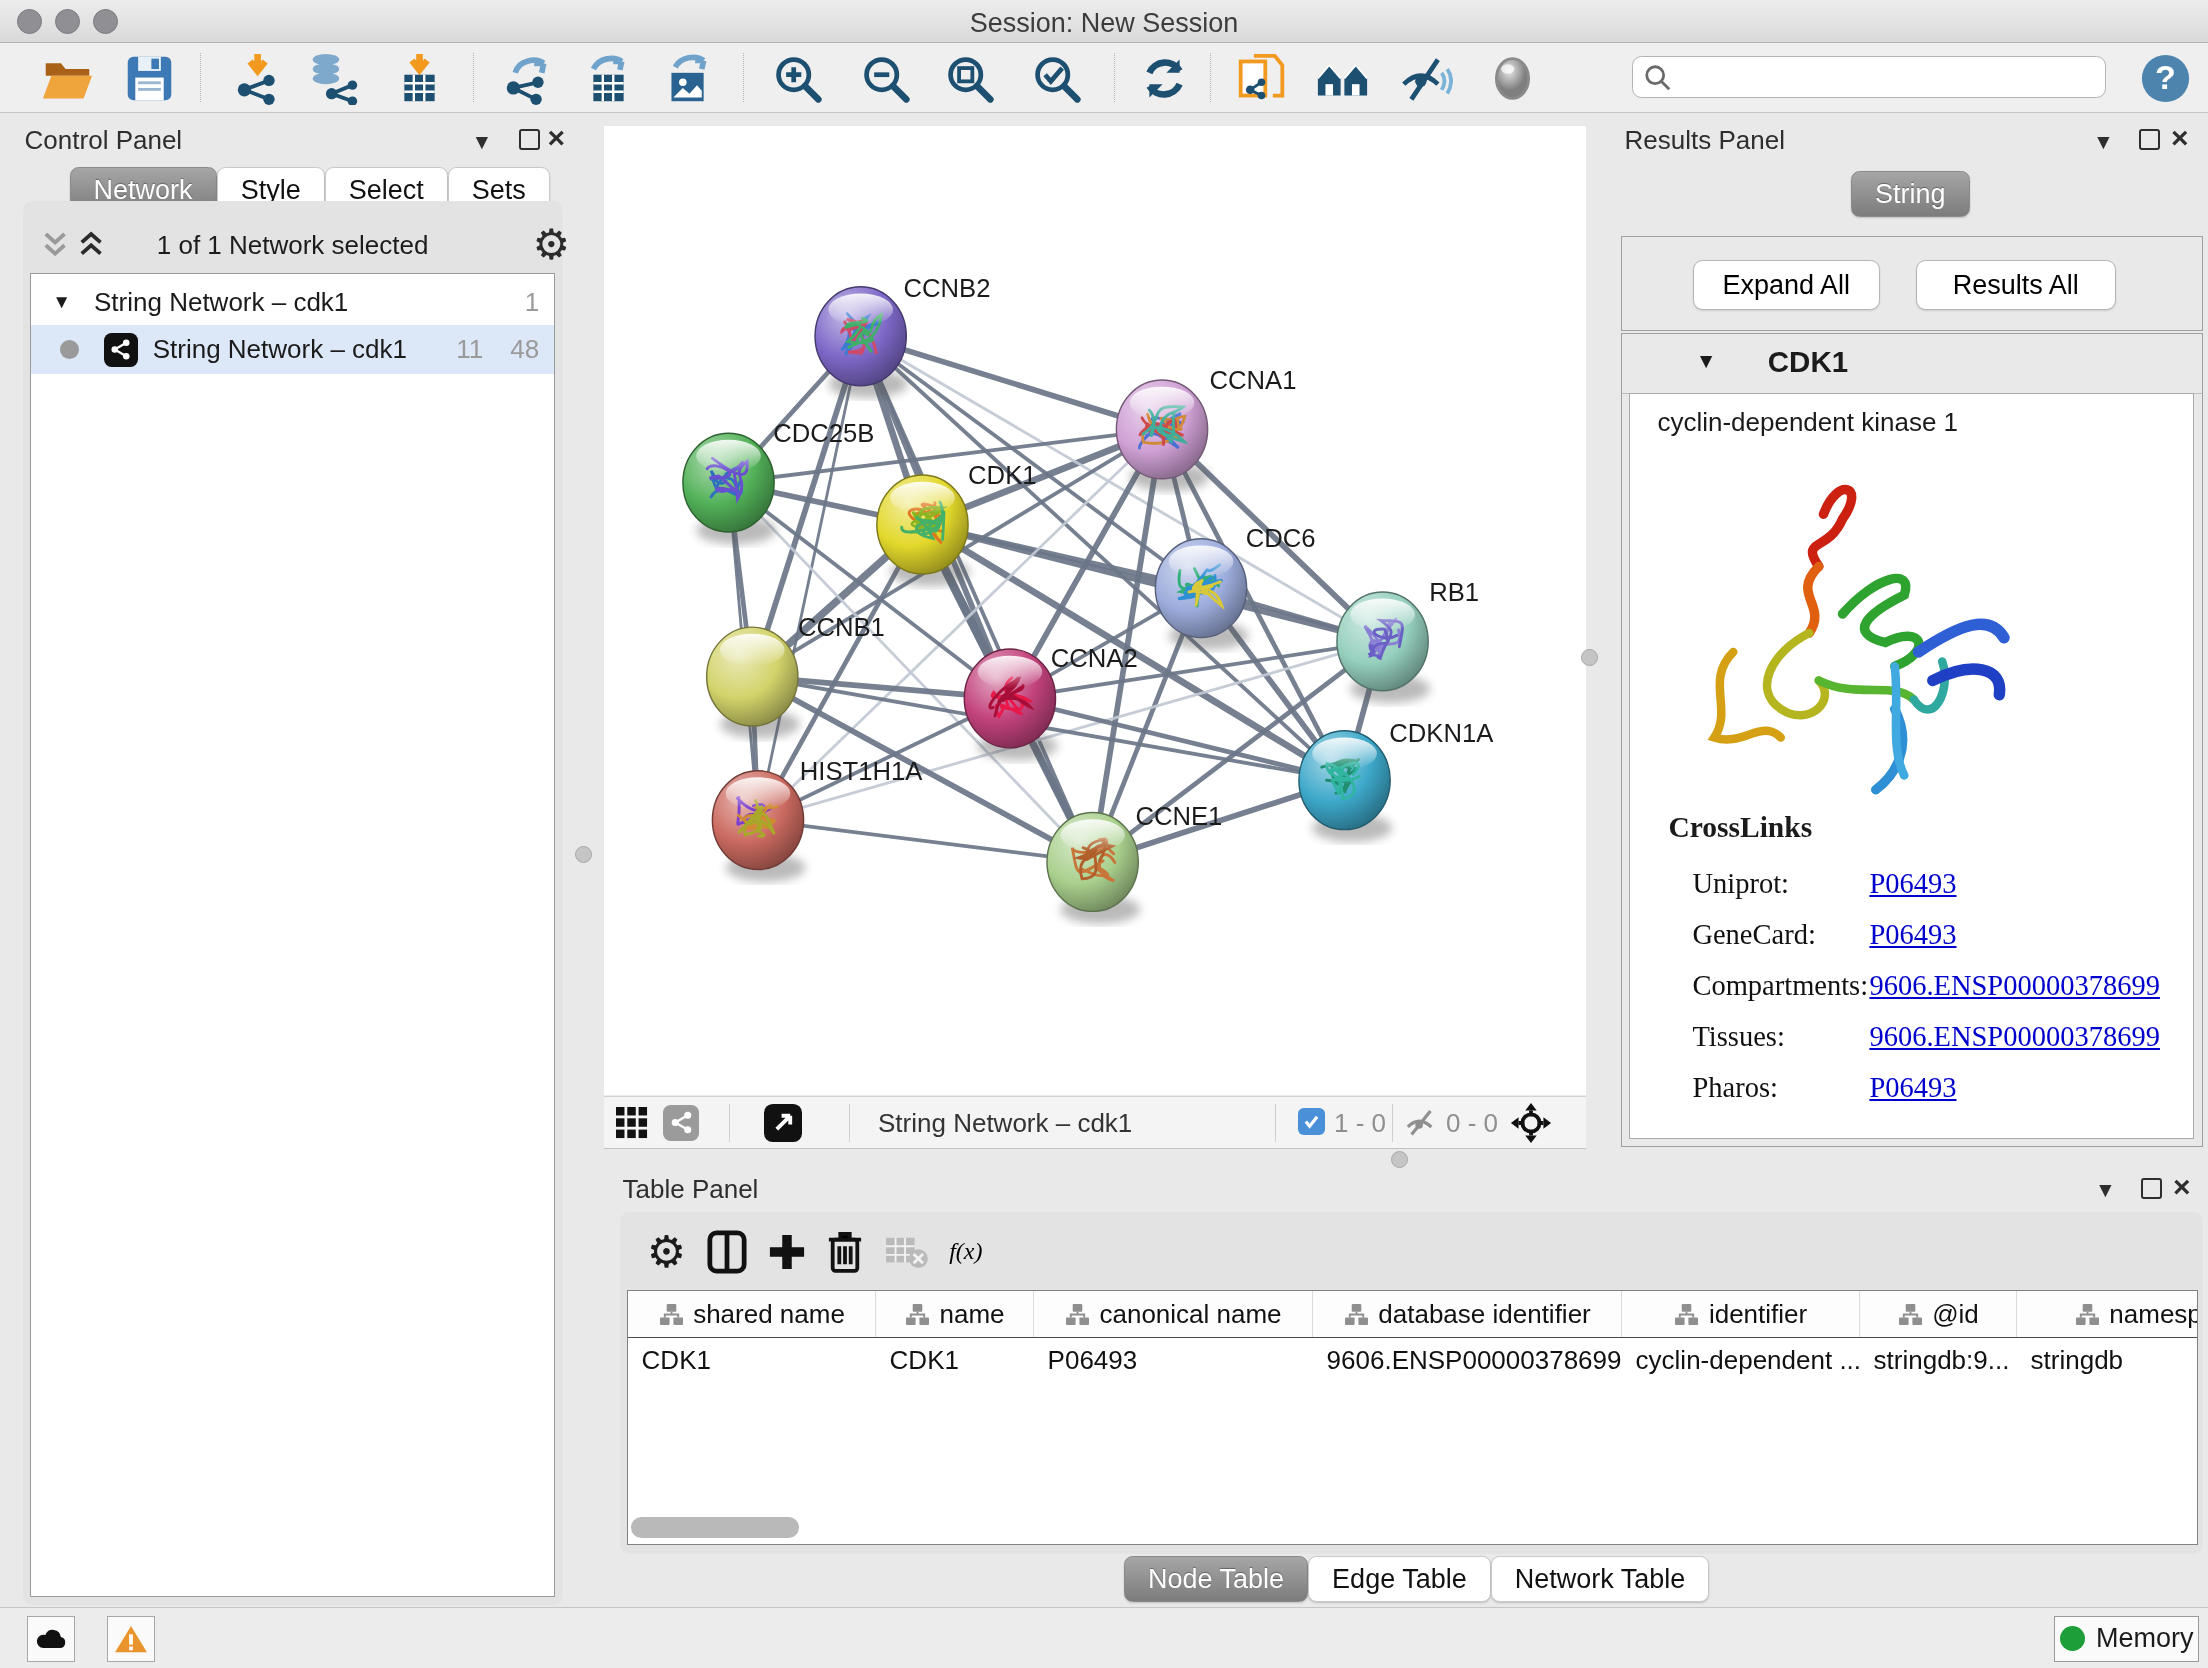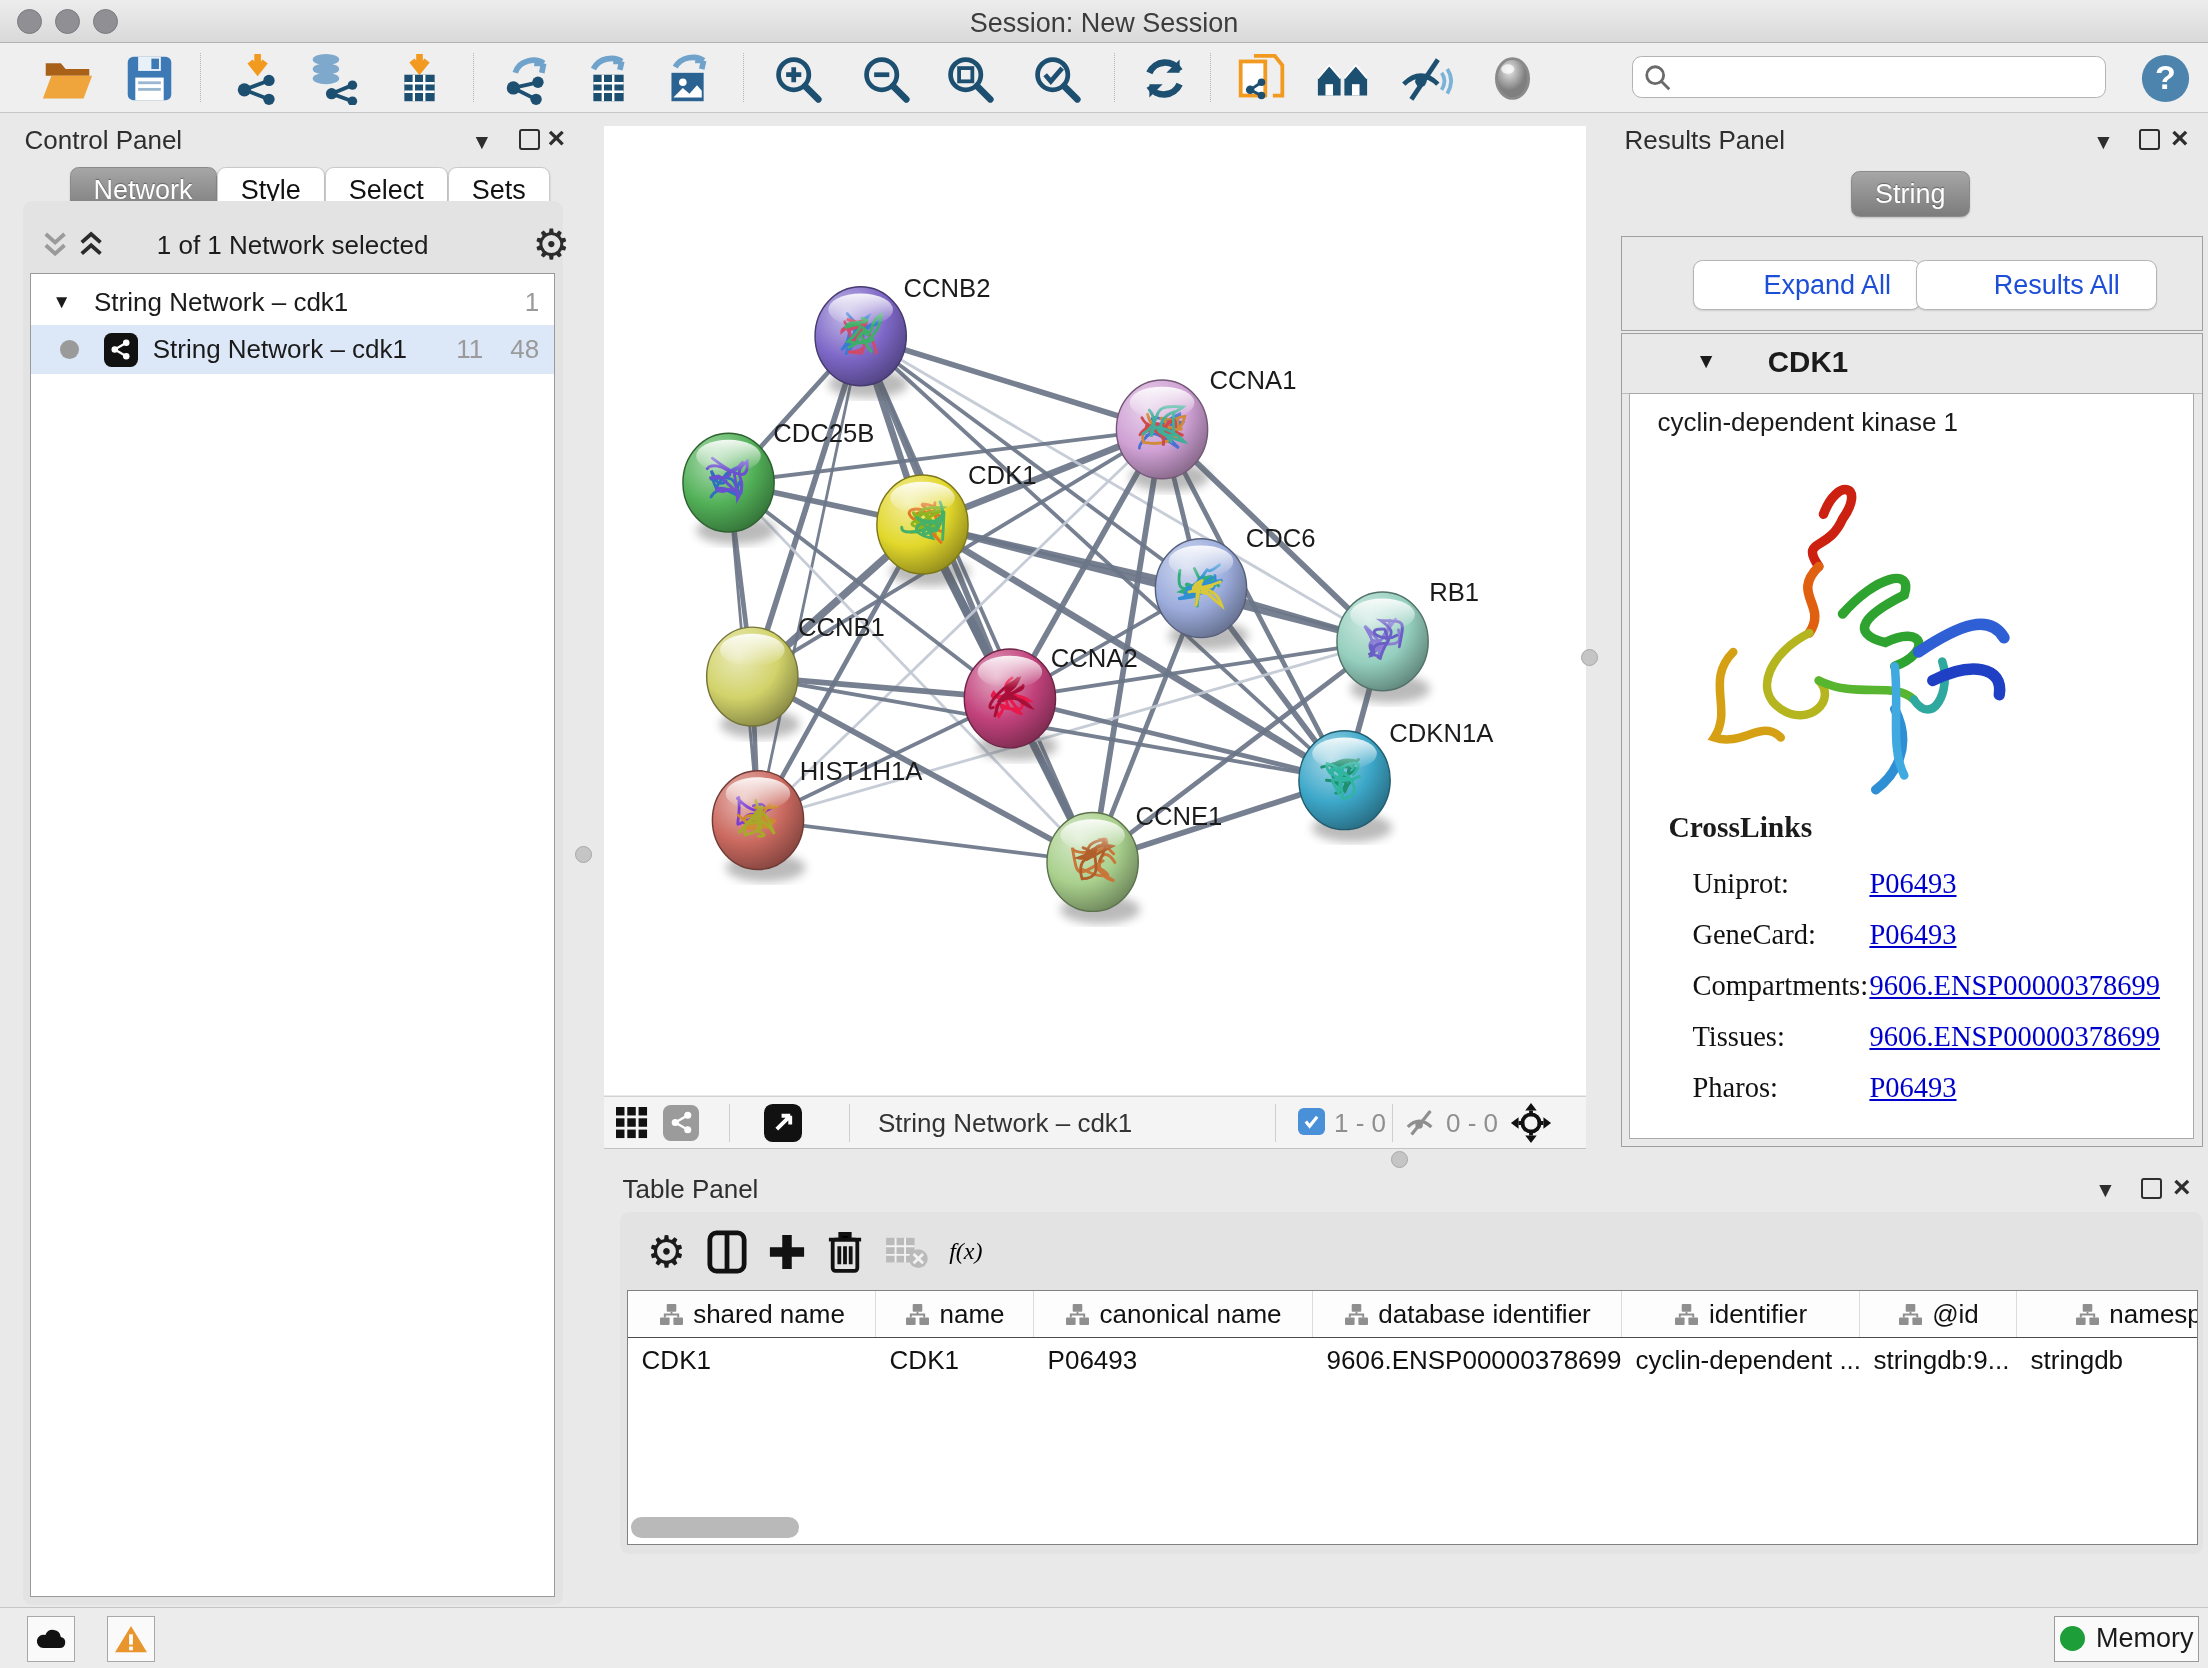--- a/index.html
+++ b/index.html
@@ -38,21 +38,21 @@
   .shareicon{width:34px;height:34px;border-radius:7.6px;background:#111;display:flex;align-items:center;justify-content:center;}
   
   .netbar{left:604px;top:1096px;width:982px;height:51px;background:#f4f4f4;
           border-top:1px solid #d2d2d2;border-bottom:1px solid #c2c2c2;}
   .netbar .vdiv{top:6.7px;height:38px;border-left:1px solid #cfcfcf;}
   .graynum{color:#8f8f8f;font-size:26px;}
   .splitdot{width:15px;height:15px;border-radius:50%;background:#c5c5c5;border:1px solid #a8a8a8;cursor:pointer;}
   
   .rbox{border:1px solid #9f9f9f;background:#e9e9e9;}
   .btn{display:inline-flex;align-items:center;justify-content:center;background:#fff;border:1px solid #b5b5b5;
-       border-radius:9.5px;font-size:27px;color:#1d4ed8;cursor:pointer;box-shadow:0 1px 1.9px rgba(0,0,0,.12);padding-left:41px;}
+       border-radius:9.5px;font-size:27px;color:#000000;cursor:pointer;box-shadow:0 1px 1.9px rgba(0,0,0,.12);}
   .serif{font-family:"Liberation Serif",serif;}
   .cl-row{display:flex;height:51px;align-items:center;font-size:28.5px;}
   .cl-label{width:177px;color:#111;}
   .cl-value{color:#0000cc;text-decoration:underline;cursor:pointer;}
   
   .tblwhite{background:#fff;border:1px solid #818181;overflow:hidden;}
   .thead{display:flex;height:46px;border-bottom:1.9px solid #4a4a4a;background:#fdfdfd;}
   .th{display:flex;align-items:center;justify-content:center;gap:9.5px;font-size:26px;color:#111;
       border-right:1px solid #dcdcdc;box-sizing:border-box;flex:none;overflow:hidden;white-space:nowrap;}
   .trow{display:flex;height:44px;align-items:center;}
@@ -818,20 +818,25 @@
           <div class="td" style="width: 158px;">CDK1</div>
           <div class="td" style="width: 279px;">P06493</div>
           <div class="td" style="width: 309px;">9606.ENSP00000378699</div>
           <div class="td" style="width: 238px;">cyclin-dependent ...</div>
           <div class="td" style="width: 157px;">stringdb:9...</div>
           <div class="td" style="width: 285px;">stringdb</div>
         </div>
       <div class="abs" style="left:2.9px;top:226px;width:168px;height:21px;border-radius:10.5px;background:#b9b9b9;"></div>
     </div>
   </div>
+  <div class="abs tabs" style="left:511px;top:388px;" id="tp-tabs">
+      <div class="tab selected">Node Table</div>
+      <div class="tab">Edge Table</div>
+      <div class="tab">Network Table</div>
+    </div>
 </div>
 
 <div class="abs statusbar">
   <span class="abs statbox" style="left:27px;">
     <svg width="32" height="23" viewBox="0 0 34 24">
         <path d="M9 22 a7 7 0 1 1 2-13.7 a8.5 8.5 0 0 1 16.4 2.2 a5.8 5.8 0 0 1-1 11.5z" fill="#111"></path>
       </svg>
   </span>
   <span class="abs statbox" style="left:107px;">
     <svg width="34" height="30" viewBox="0 0 36 32">

